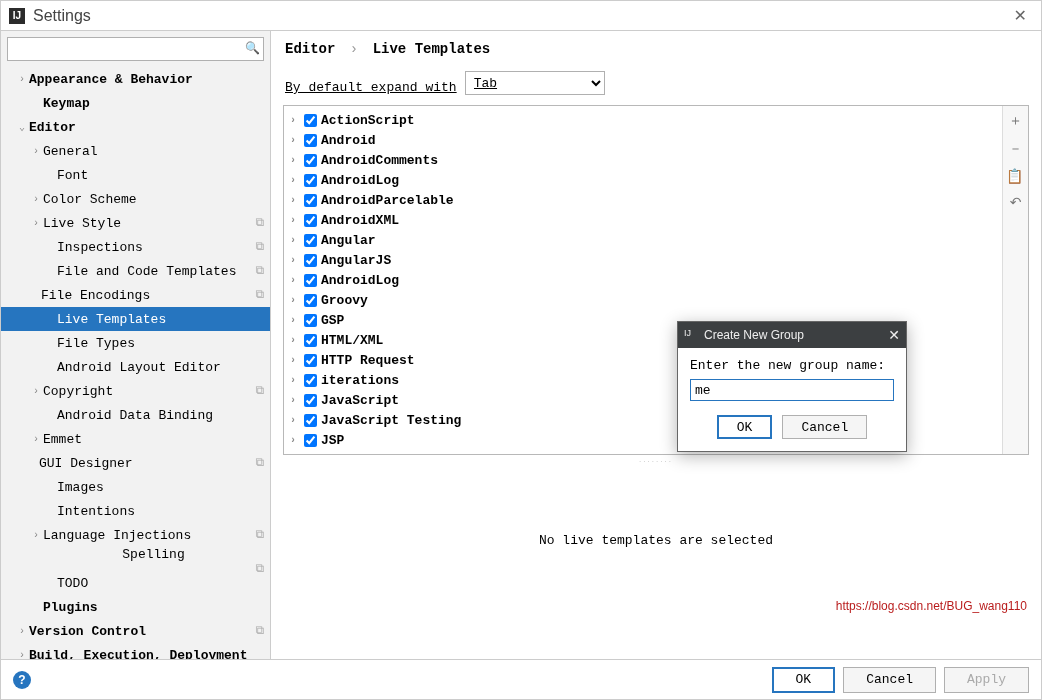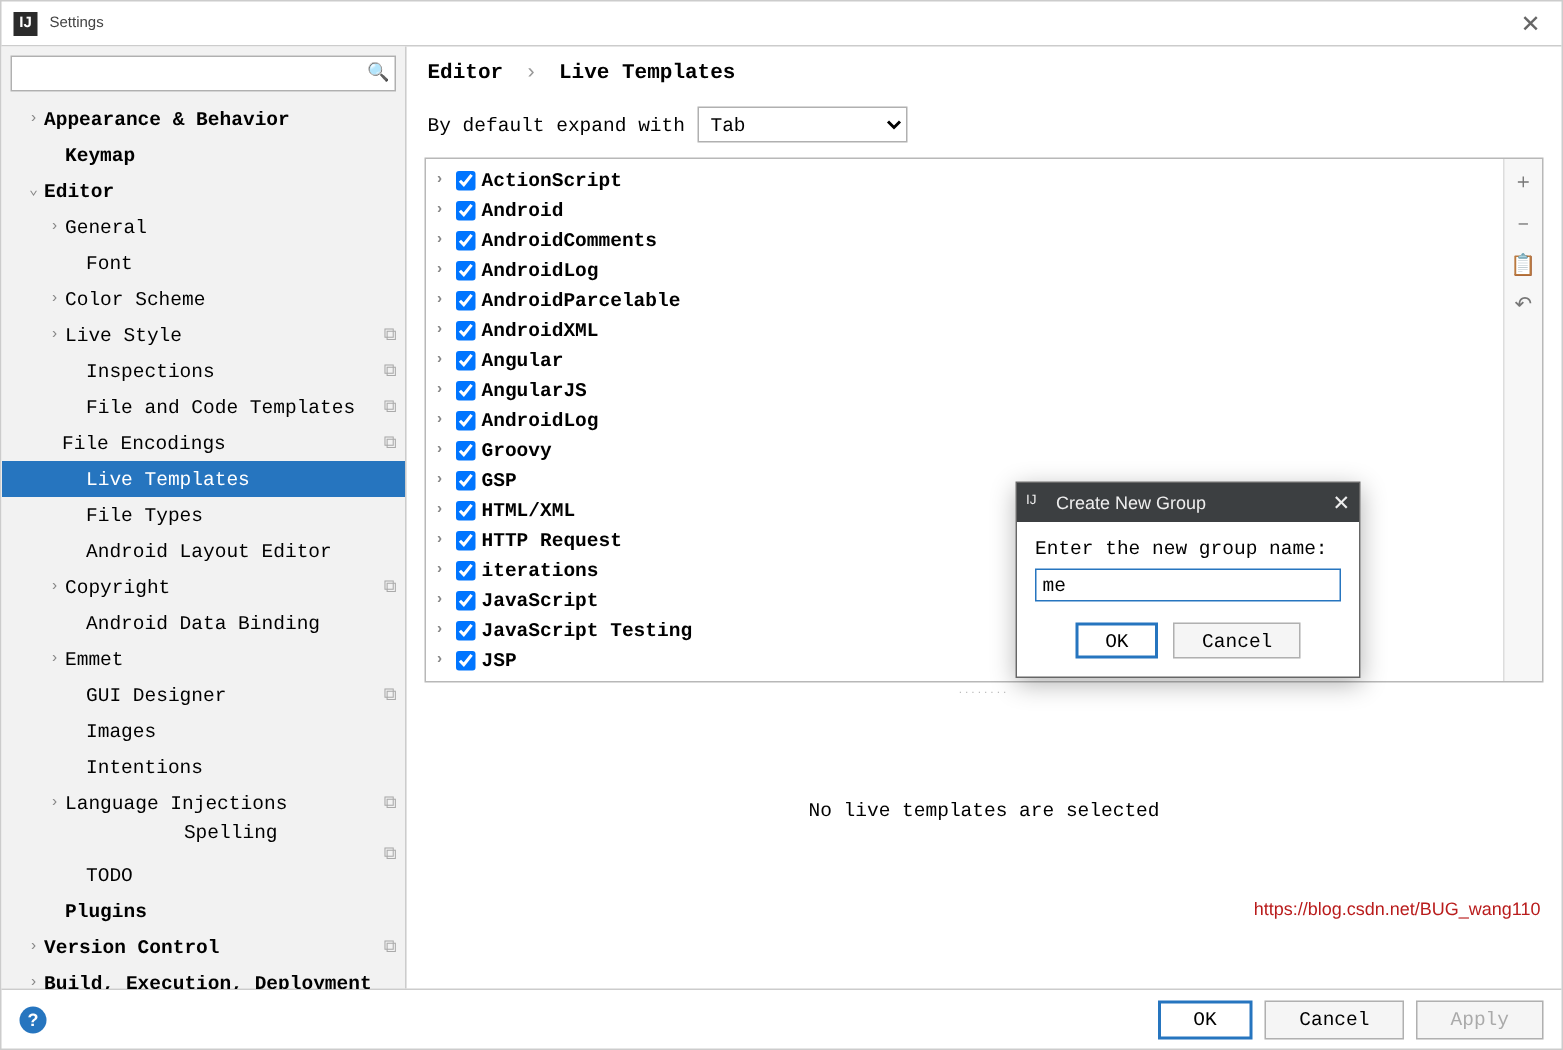--- a/index.html
+++ b/index.html
@@ -1,39 +1,39 @@
 <!DOCTYPE html>
 <html><head>
 <meta charset="utf-8">
 <style>
 * { box-sizing: border-box; margin: 0; padding: 0; }
 body { font-family: "Segoe UI", Arial, sans-serif; font-size: 13px; color: #000; background: #fff; overflow: hidden; }
 .window { width: 1042px; height: 700px; display: flex; flex-direction: column; border: 1px solid #ccc; }
 .titlebar { height: 30px; display: flex; align-items: center; padding: 0 8px; border-bottom: 1px solid #ccc; }
 .titlebar .app-icon { width: 16px; height: 16px; background: #2b2b2b; color: #fff; font-size: 10px; display: flex; align-items: center; justify-content: center; margin-right: 8px; font-weight: bold; }
-.titlebar .title { font-size: 10px; color: #444; flex: 1; }
+.titlebar .title { font-size: 16px; color: #444; flex: 1; }
 .titlebar .close { font-size: 16px; color: #666; cursor: pointer; padding: 0 6px; }
 .body { flex: 1; display: flex; min-height: 0; }
 .sidebar { width: 270px; background: #f2f2f2; border-right: 1px solid #ccc; display: flex; flex-direction: column; }
 .search-row { padding: 6px; }
 .search-wrap { position: relative; }
 .search-input { width: 100%; height: 24px; padding: 2px 22px 2px 6px; border: 1px solid #b0b0b0; background: #fff; font-size: 12px; }
 .search-icon { position: absolute; right: 4px; top: 4px; font-size: 12px; color: #888; }
 .tree { flex: 1; overflow-y: auto; font-family: "Consolas","Courier New",monospace; font-size: 13px; }
 .tree-item { display: flex; align-items: center; height: 24px; padding-right: 6px; cursor: pointer; white-space: nowrap; }
 .tree-item.selected { background: #2675bf; color: #fff; }
 .chev { width: 14px; text-align: center; color: #888; font-size: 10px; }
 .tree-item.selected .chev { color: #fff; }
 .tree-label { font-weight: bold; }
 .tree-label.normal { font-weight: normal; }
 .gear-icon { margin-left: auto; color: #aaa; font-size: 12px; }
 .main { flex: 1; display: flex; flex-direction: column; min-width: 0; position: relative; }
 .breadcrumb { padding: 10px 14px; font-family: "Consolas","Courier New",monospace; font-weight: bold; font-size: 14px; }
 .bc-sep { color: #999; margin: 0 6px; font-weight: normal; }
-.expand-row { padding: 4px 14px 10px; font-family: "Consolas","Courier New",monospace; font-size: 13px; display: flex; align-items: center; gap: 8px; }
+.expand-row { padding: 4px 14px 10px; font-family: "Consolas","Courier New",monospace; font-size: 13px; display: flex; align-items: flex-end; gap: 8px; text-decoration: underline; }
 .expand-select { height: 24px; width: 140px; border: 1px solid #b0b0b0; background: #fff; font-family: inherit; font-size: 13px; padding: 0 4px; }
 .templates-wrap { display: flex; margin: 0 12px; border: 1px solid #b8b8b8; min-height: 0; height: 350px; }
 .templates-list { flex: 1; overflow-y: auto; background: #fff; font-family: "Consolas","Courier New",monospace; font-weight: bold; font-size: 13px; padding: 4px 0; }
 .tpl-item { display: flex; align-items: center; height: 20px; padding-left: 6px; gap: 4px; }
 .tpl-chev { width: 10px; color: #888; font-size: 10px; }
 .tpl-check { width: 13px; height: 13px; }
 .side-strip { width: 26px; background: #f7f7f7; border-left: 1px solid #ddd; display: flex; flex-direction: column; align-items: center; padding-top: 6px; gap: 10px; color: #777; font-size: 14px; }
 .side-strip span { cursor: pointer; }
 .resize-grip { height: 8px; text-align: center; color: #bbb; font-size: 8px; letter-spacing: 2px; }
 .empty-msg { text-align: center; padding: 70px 0 20px; font-family: "Consolas","Courier New",monospace; font-size: 13px; color: #000; }
@@ -136,21 +136,21 @@
             <span class="gear-icon">⧉</span>
           </div>
           <div class="tree-item" style="padding-left: 42px;">
             <span class="chev"></span>
             <span class="tree-label normal">Android Data Binding</span>
           </div>
           <div class="tree-item" style="padding-left: 28px;">
             <span class="chev">›</span>
             <span class="tree-label normal">Emmet</span>
           </div>
-          <div class="tree-item" style="padding-left: 42px;">
+          <div class="tree-item" style="padding-left: 24px;">
             <span class="chev"></span>
             <span class="tree-label normal">GUI Designer</span>
             <span class="gear-icon">⧉</span>
           </div>
           <div class="tree-item" style="padding-left: 42px;">
             <span class="chev"></span>
             <span class="tree-label normal">Images</span>
           </div>
           <div class="tree-item" style="padding-left: 42px;">
             <span class="chev"></span>

